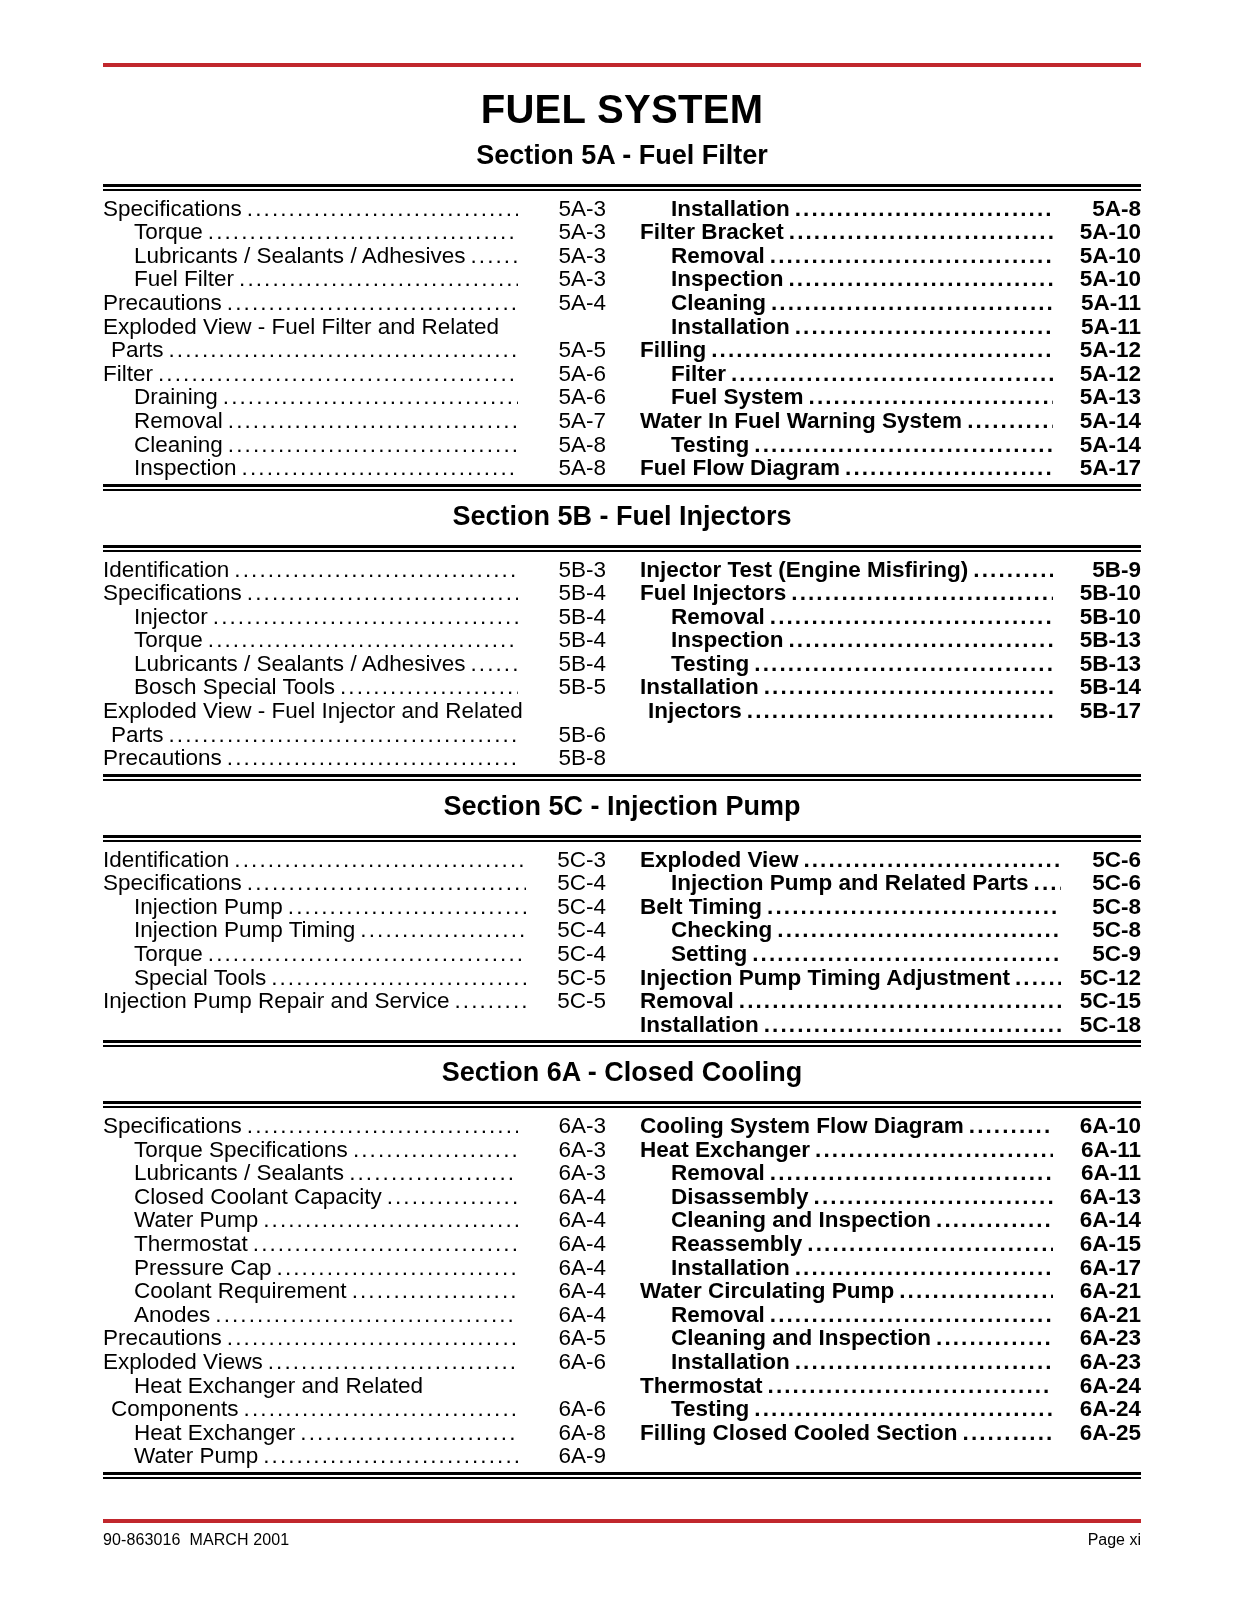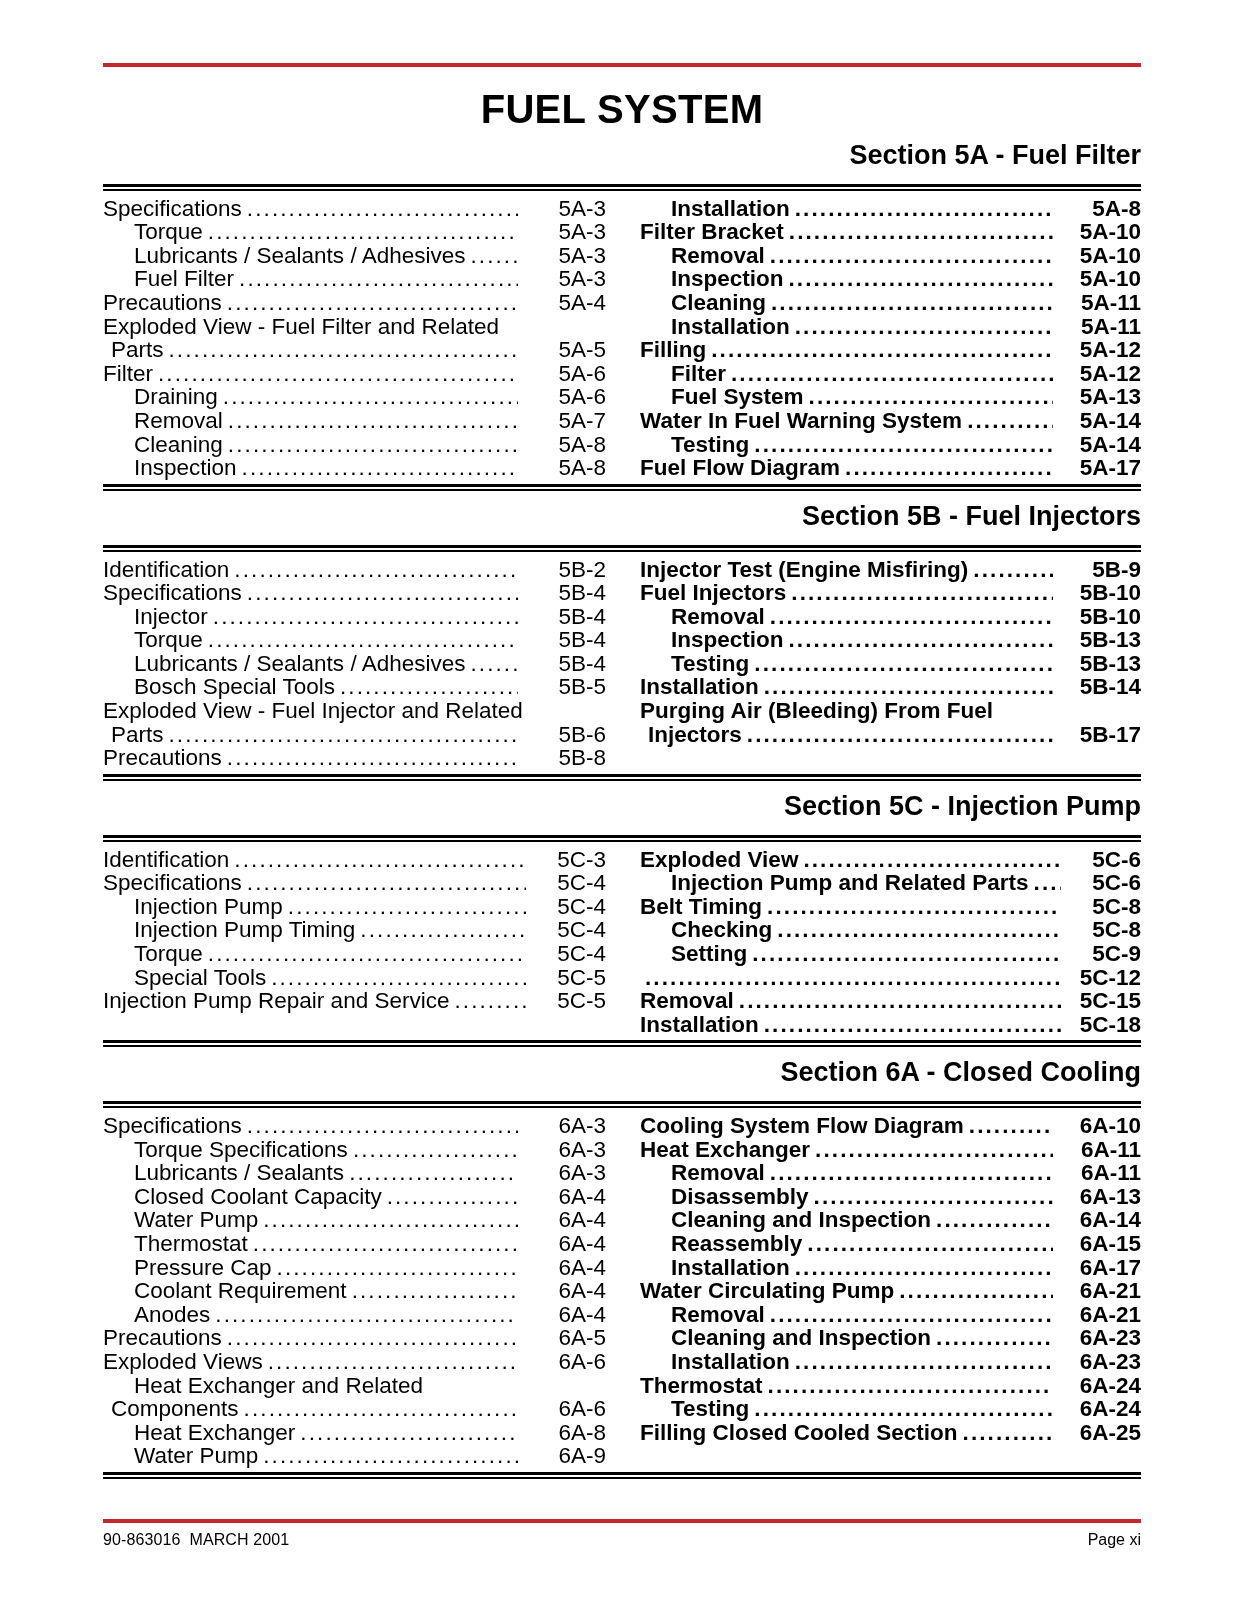--- a/index.html
+++ b/index.html
@@ -17,21 +17,21 @@
   .bot-rule { position:absolute; left:103px; top:1519px; width:1038px; }
 
   .content { position:absolute; left:103px; top:75px; width:1038px; }
 
   
   .doc-title {
     text-align:center; font-size:40px; font-weight:bold;
     letter-spacing:0.3px; line-height:1.05; margin:13px 0 0 0;
   }
   .sec-title {
-    text-align:right; font-size:27px; font-weight:bold;
+    text-align:center; font-size:27px; font-weight:bold;
     line-height:1.1; margin:11px 0 0 0;
   }
 
   
   .rule-black { background:#000; width:100%; }
   .rule-thick { height:3px; }
   .rule-thin  { height:2px; }
   .rule-pair { margin-top:13px; }
   .rule-pair .rule-thin { margin-top:2px; }
   .rule-close { margin-top:4px; }
@@ -225,21 +225,21 @@
 
     <div class="rule-pair">
       <div class="rule-black rule-thick"></div>
       <div class="rule-black rule-thin"></div>
     </div>
     <div class="toc narrow" id="toc-5B">
       <div class="col left">
           <div class="e lvl0">
             <span class="lbl">Identification</span>
             <span class="dots">..................................................</span>
-            <span class="pg">5B-2</span>
+            <span class="pg">5B-3</span>
           </div>
           <div class="e lvl0">
             <span class="lbl">Specifications</span>
             <span class="dots">..................................................</span>
             <span class="pg">5B-4</span>
           </div>
           <div class="e lvl1">
             <span class="lbl">Injector</span>
             <span class="dots">..................................................</span>
             <span class="pg">5B-4</span>
@@ -299,25 +299,20 @@
           <div class="e lvl1">
             <span class="lbl">Testing</span>
             <span class="dots">..................................................</span>
             <span class="pg">5B-13</span>
           </div>
           <div class="e lvl0">
             <span class="lbl">Installation</span>
             <span class="dots">..................................................</span>
             <span class="pg">5B-14</span>
           </div>
-          <div class="e lvl0 noleader nopage">
-            <span class="lbl">Purging Air (Bleeding) From Fuel</span>
-            <span class="dots">..................................................</span>
-            <span class="pg"></span>
-          </div>
           <div class="e lvl0 cont">
             <span class="lbl">Injectors</span>
             <span class="dots">..................................................</span>
             <span class="pg">5B-17</span>
           </div>
         </div>
     </div>
     <div class="rule-close">
       <div class="rule-black rule-thick"></div>
       <div class="rule-black rule-thin" style="margin-top:2px"></div>
@@ -387,20 +382,21 @@
             <span class="lbl">Checking</span>
             <span class="dots">..................................................</span>
             <span class="pg">5C-8</span>
           </div>
           <div class="e lvl1">
             <span class="lbl">Setting</span>
             <span class="dots">..................................................</span>
             <span class="pg">5C-9</span>
           </div>
           <div class="e lvl0">
+            <span class="lbl">Injection Pump Timing Adjustment</span>
             <span class="dots">..................................................</span>
             <span class="pg">5C-12</span>
           </div>
           <div class="e lvl0">
             <span class="lbl">Removal</span>
             <span class="dots">..................................................</span>
             <span class="pg">5C-15</span>
           </div>
           <div class="e lvl0">
             <span class="lbl">Installation</span>

